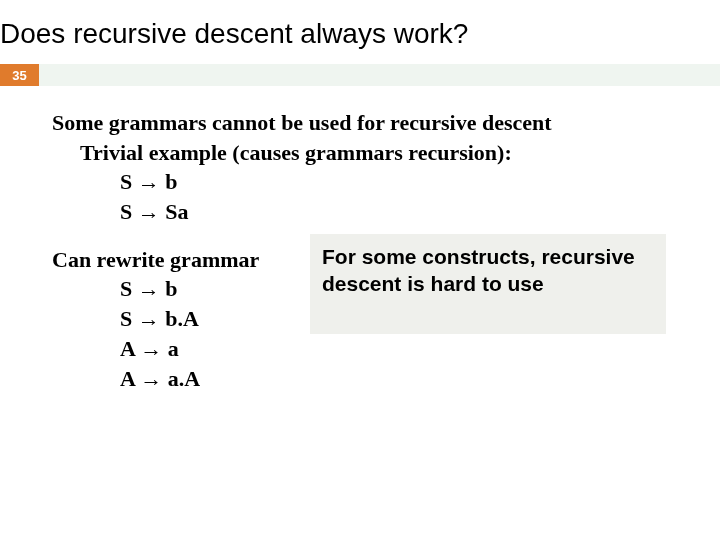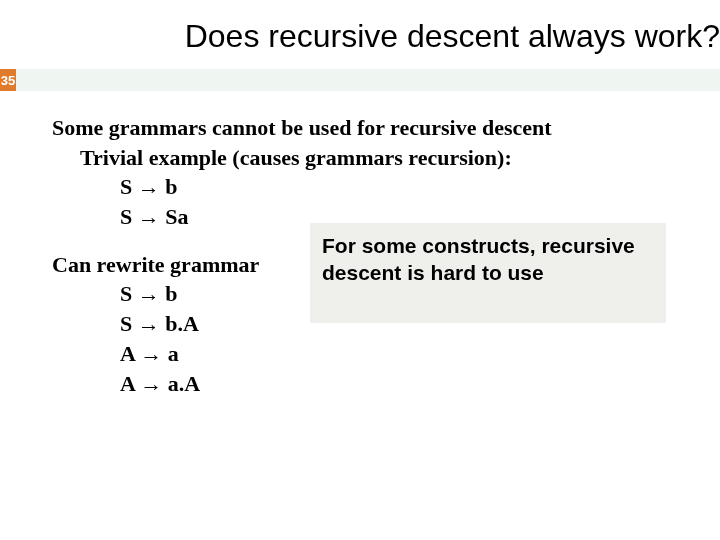--- a/index.html
+++ b/index.html
@@ -1,26 +1,26 @@
 <!DOCTYPE html>
 <html><head>
 <meta charset="utf-8">
 <style>
   * { margin: 0; padding: 0; box-sizing: border-box; }
   html, body { width: 720px; height: 540px; background: #fff; font-family: Arial, Helvetica, sans-serif; }
   .slide { width: 720px; height: 540px; position: relative; background: #fff; }
-  .title { font-size: 32px; color: #000; text-align: right; padding-top: 18px; padding-bottom: 14px; }
+  .title { font-size: 28px; color: #000; text-align: left; padding-top: 18px; padding-bottom: 14px; }
   .bar { width: 100%; height: 22px; background: #eff5f0; display: flex; align-items: stretch; }
-  .bar-num { width: 16px; background: #e07b2c; color: #fff; font-size: 13px; font-weight: bold; display: flex; align-items: center; justify-content: center; }
+  .bar-num { width: 39px; background: #e07b2c; color: #fff; font-size: 13px; font-weight: bold; display: flex; align-items: center; justify-content: center; }
   .content { position: relative; padding: 22px 0 0 52px; font-family: "Times New Roman", Times, serif; font-size: 22px; line-height: 1.35; color: #000; font-weight: bold; }
   .indent1 { padding-left: 28px; }
   .indent2 { padding-left: 68px; }
   .row { white-space: pre; }
   .gap { height: 18px; }
-  .callout { position: absolute; left: 310px; top: 132px; width: 356px; background: #eff0ec; padding: 10px 12px 14px 12px; font-family: Arial, Helvetica, sans-serif; font-size: 21px; line-height: 1.28; color: #000; }
+  .callout { position: absolute; left: 310px; top: 148px; width: 356px; background: #eff0ec; padding: 10px 12px 14px 12px; font-family: Arial, Helvetica, sans-serif; font-size: 21px; line-height: 1.28; color: #000; }
   .callout-gap { height: 22px; }
 </style>
 </head>
 <body>
 
 <div class="slide">
 
   <div class="title">Does recursive descent always work?</div>
 
   <div class="bar">

